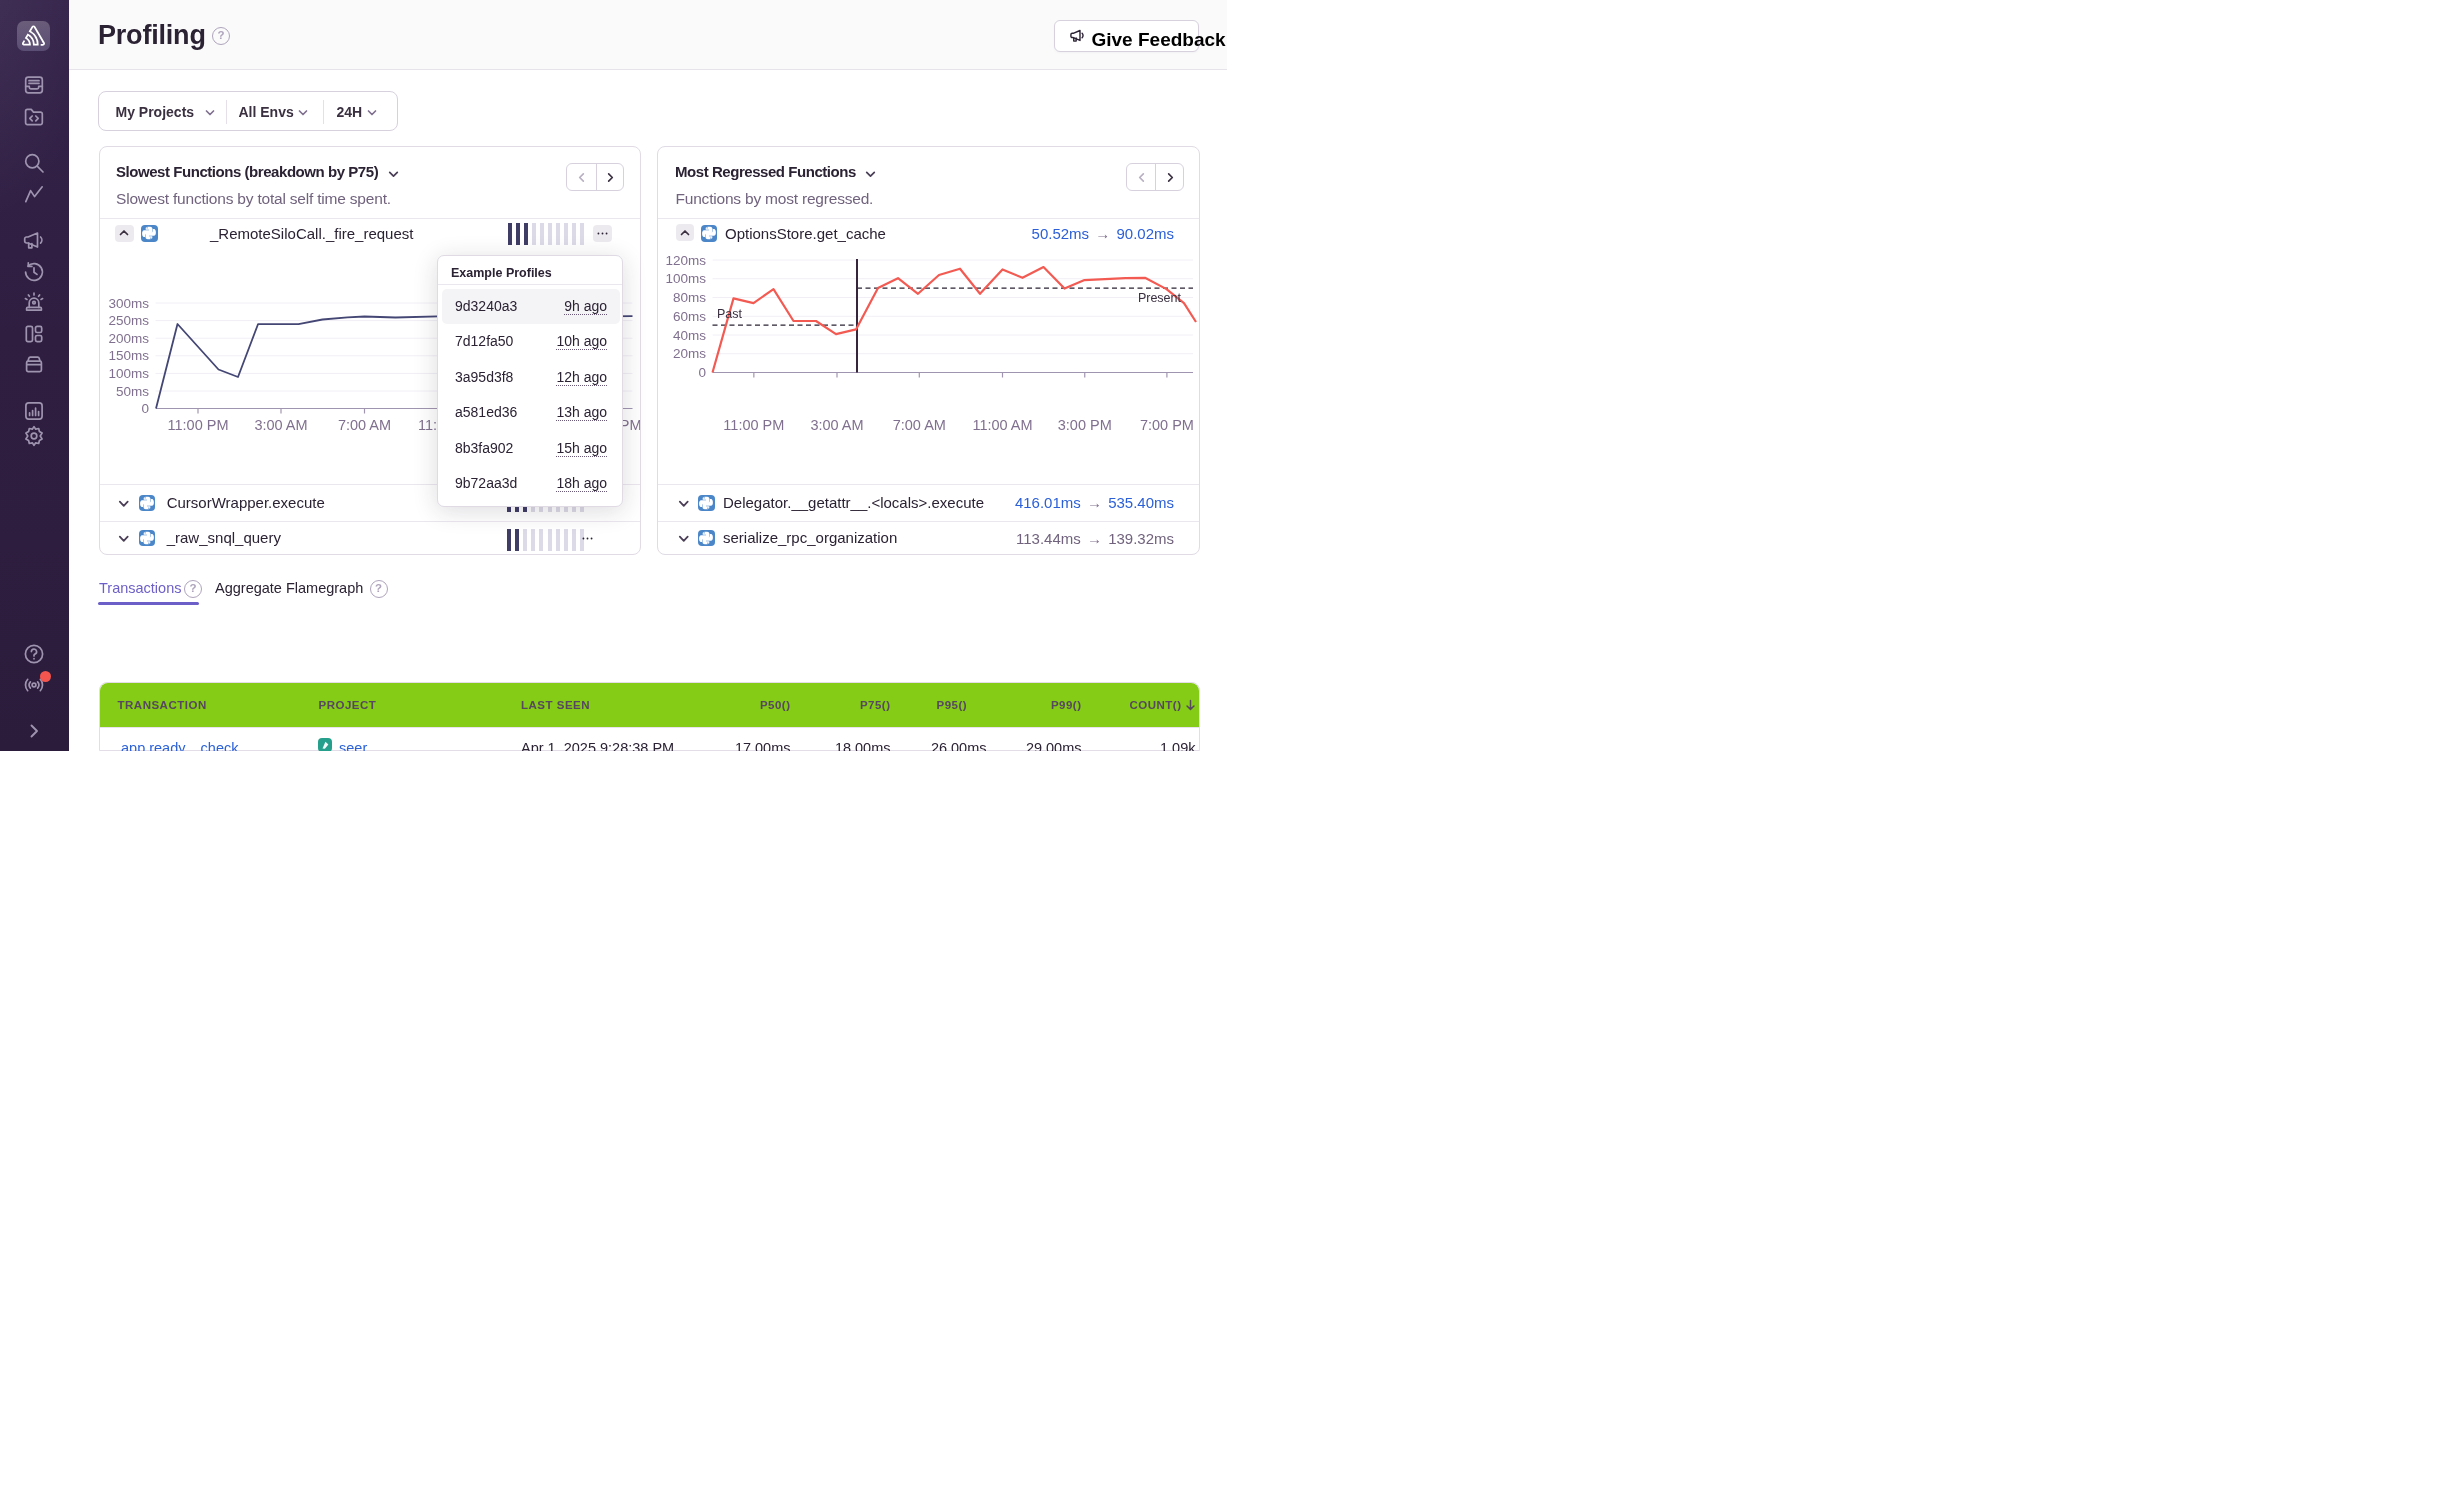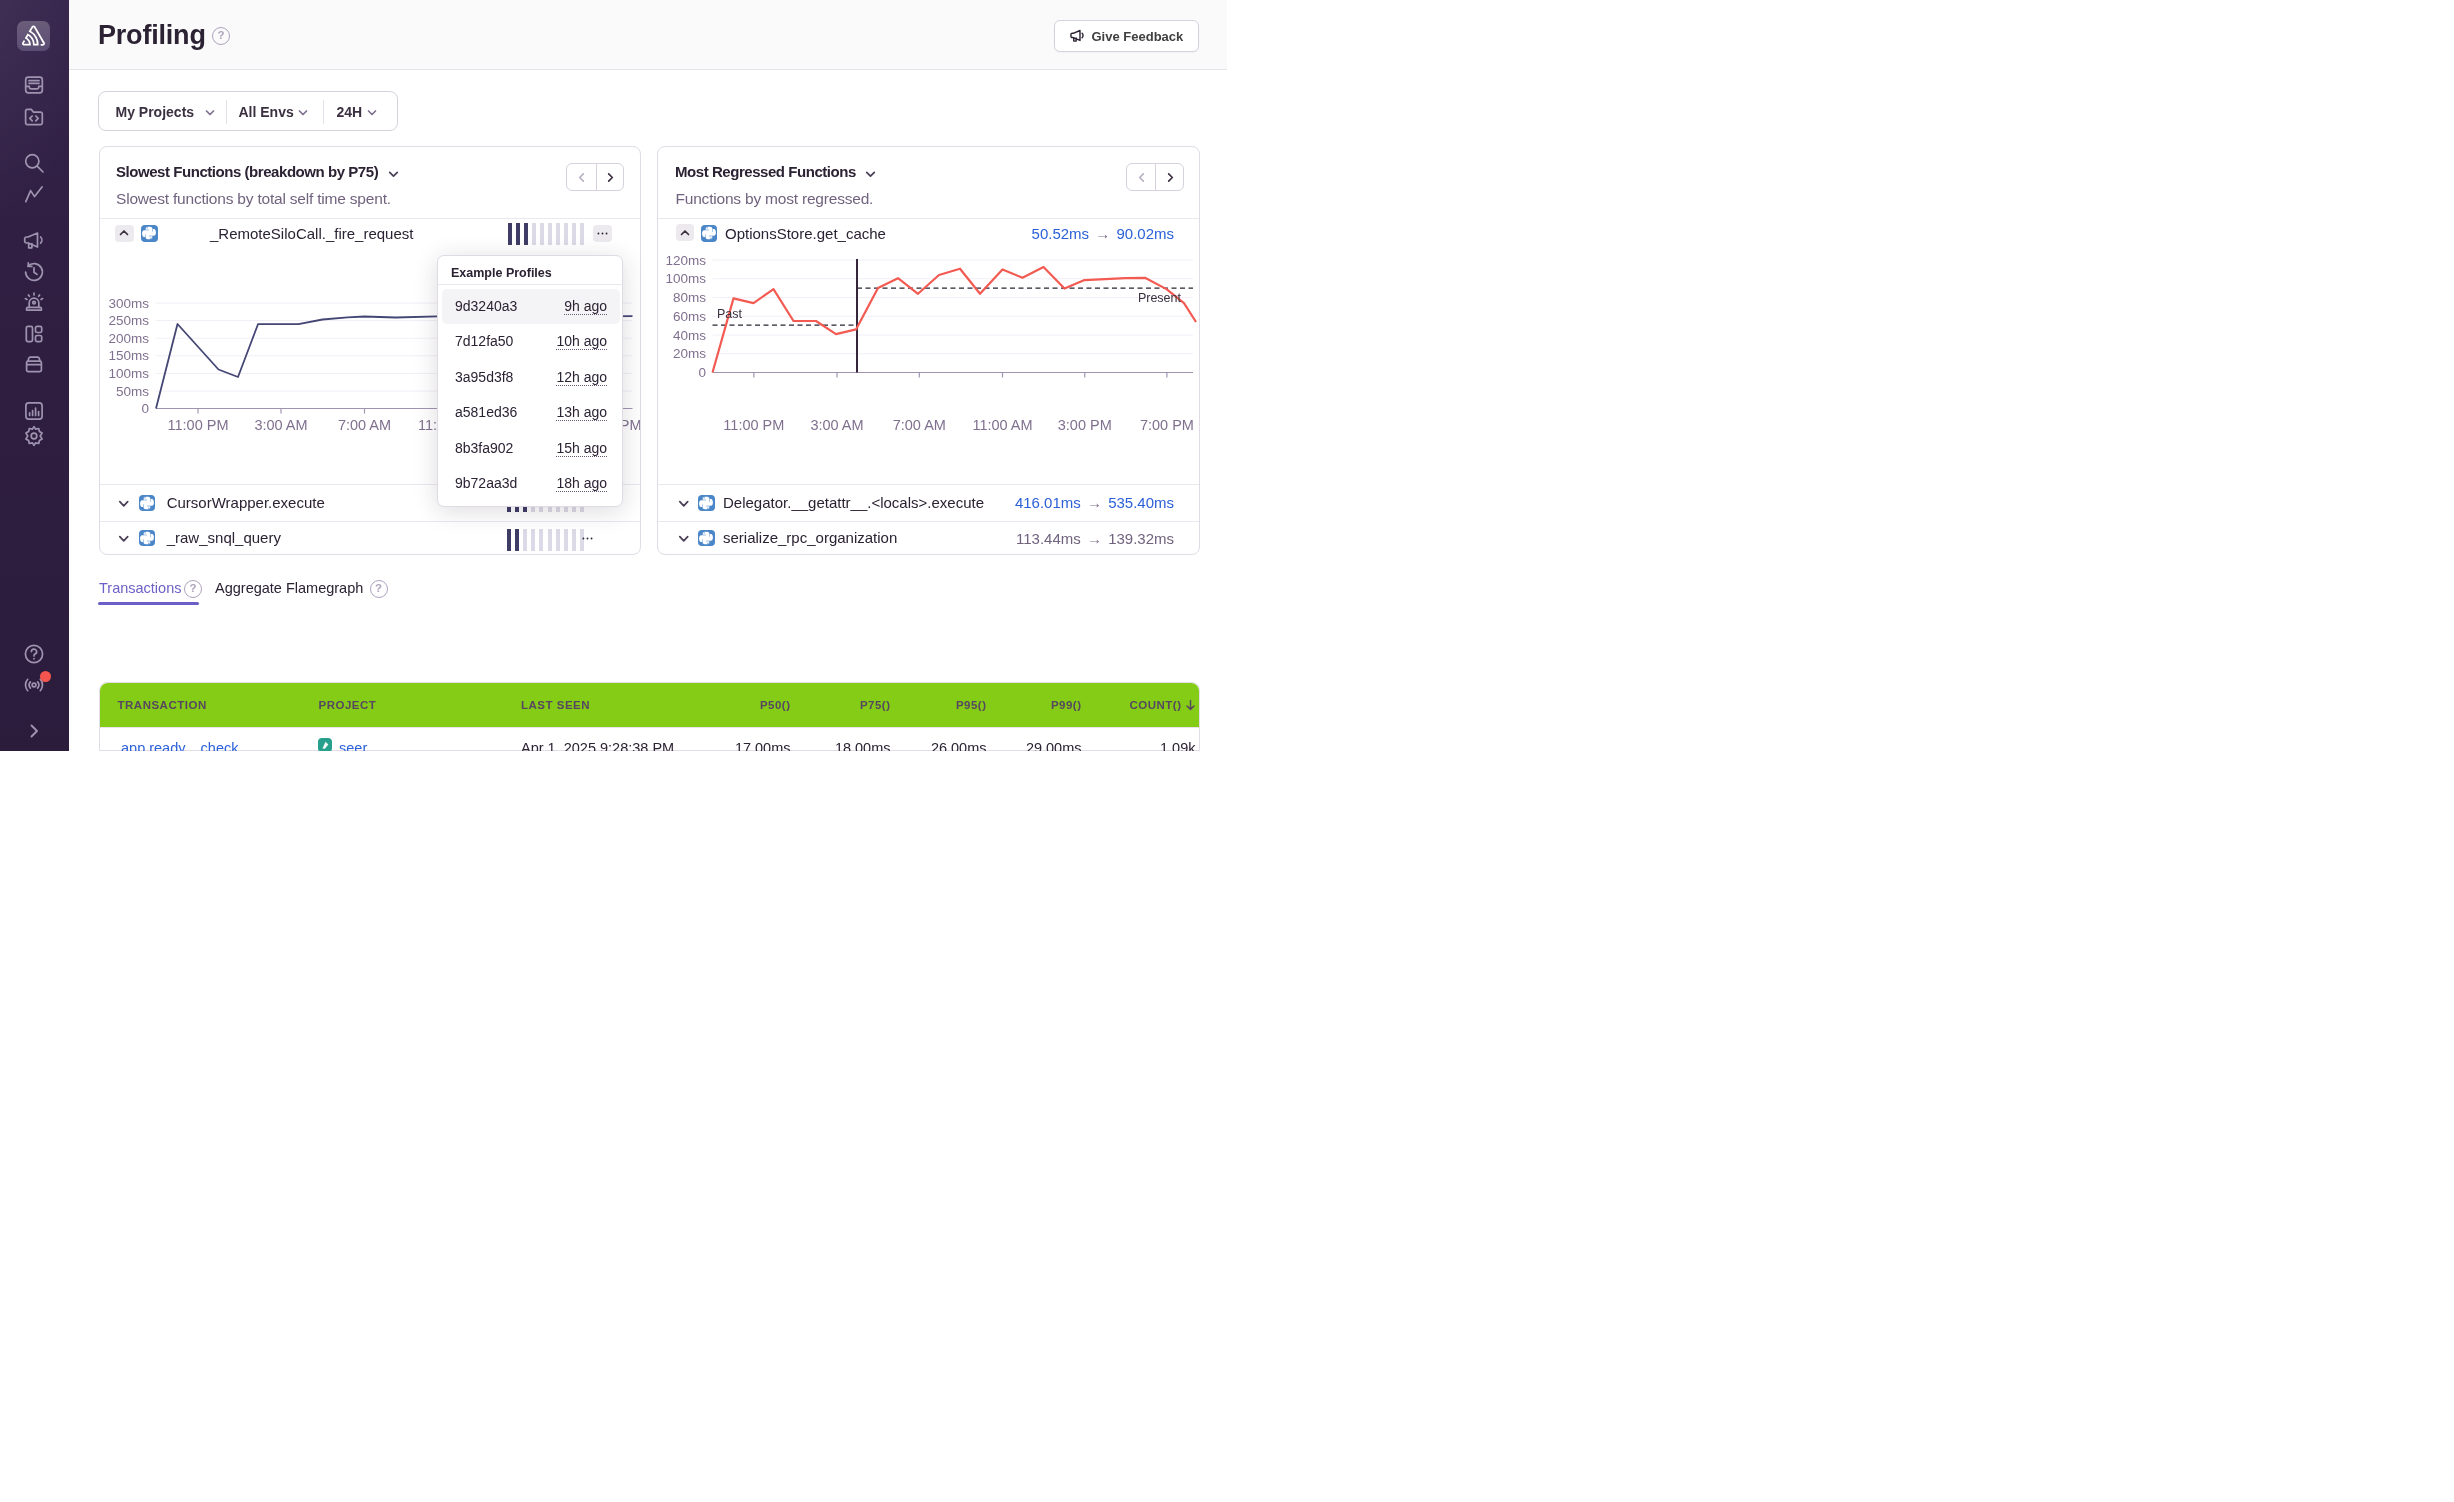--- a/index.html
+++ b/index.html
@@ -20,21 +20,21 @@
 .sicon { position:absolute; left:22.25px; width:24px; height:24px; }
 
 
 #header { position:absolute; left:68.5px; top:0; width:1158.5px; height:70px;
   background:#fafafb; border-bottom:1px solid #e7e3eb; }
 #title { position:absolute; left:98px; top:20px; font-size:27px; font-weight:700; color:#2b2233; letter-spacing:-0.2px; }
 .qcirc { position:absolute; width:18px; height:18px; border:1.5px solid #aea4bc; border-radius:50%;
   color:#aea4bc; font-size:11.5px; font-weight:700; text-align:center; line-height:15.5px; }
 #gfb { position:absolute; left:1054px; top:20px; width:145px; height:32px; background:#fff;
   border:1px solid #d7d1de; border-radius:6px; box-shadow:0 1px 2px rgba(43,34,51,0.04); }
-#gfb span { position:absolute; left:36.5px; top:8px; font-size:13px; font-weight:700; color:#404040; white-space:nowrap; }
+#gfb span { position:absolute; left:36.5px; top:8px; font-size:19px; font-weight:700; color:#000000; white-space:nowrap; }
 
 
 #filters { position:absolute; left:98px; top:91px; width:299.5px; height:40px;
   border:1px solid #d7d1de; border-radius:8px; background:#fff; }
 .fdiv { position:absolute; top:8px; height:24px; width:1px; background:#e4dfe9; }
 .ftxt { position:absolute; top:11.5px; font-size:14px; font-weight:700; color:#3a3040; }
 
 
 .card { position:absolute; top:145.75px; height:409.5px; background:#fff;
   border:1px solid #e0dbe4; border-radius:8px; }
@@ -487,21 +487,21 @@
   <div id="tabUnderline"></div>
 
 
   <div id="table">
     <div id="thead">
       <div style="left:18px;">TRANSACTION</div>
       <div style="left:219px;">PROJECT</div>
       <div style="left:421.5px;">LAST SEEN</div>
       <div style="left:641px; width:50px; text-align:right;">P50()</div>
       <div style="left:741px; width:50px; text-align:right;">P75()</div>
-      <div style="left:837px; width:50px; text-align:right;">P95()</div>
+      <div style="left:837px; width:50px; text-align:left;">P95()</div>
       <div style="left:932px; width:50px; text-align:right;">P99()</div>
       <div style="left:1006px; width:90px; text-align:right;">COUNT()<svg width="11" height="12" viewBox="0 0 12 13" style="vertical-align:-2px; margin-left:3px" fill="none" stroke="#57475f" stroke-width="1.6" stroke-linecap="round" stroke-linejoin="round">
             <path d="M6 1.5 V11 M2.2 7.6 L6 11.3 L9.8 7.6"></path>
           </svg></div>
     </div>
     <div id="trow">
       <div class="lnk" style="left:21.5px;">app.ready<span style="color:#b4abc3;letter-spacing:1px;">...</span>check</div>
       <div style="left:218px; top:8.5px; width:14.5px; height:14.5px; background:#26a08c; border-radius:4px;">
           <svg width="14.5" height="14.5" viewBox="0 0 16 16" style="position:absolute;left:0;top:0">
             <path fill="#fff" d="M5 11.5 L8.2 4.2 L11.4 7.2 L7.6 11.8 z" opacity="0.95"></path>

